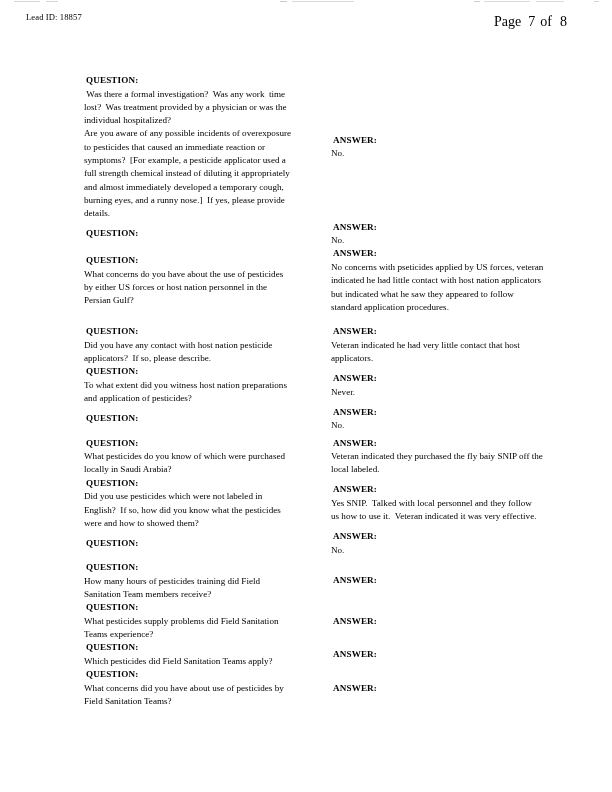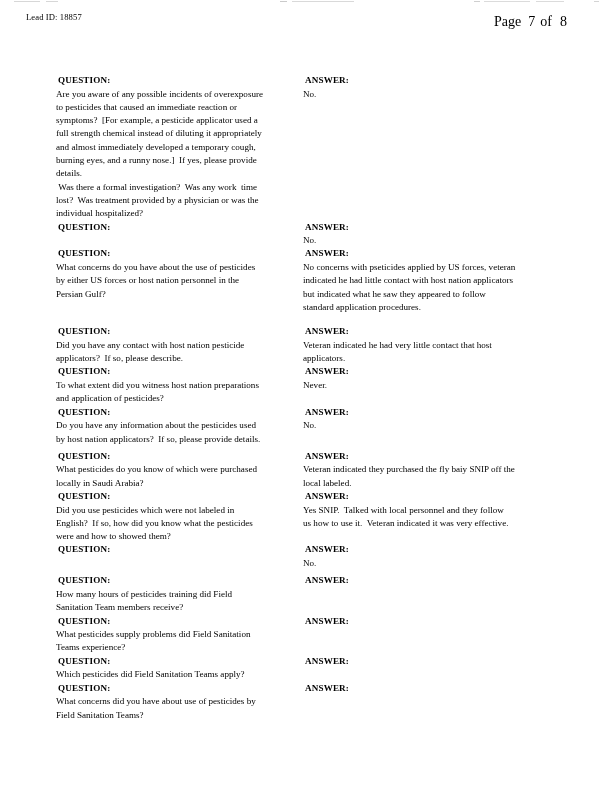--- a/index.html
+++ b/index.html
@@ -79,21 +79,22 @@
     width: 612px;
   }
   .qa-block {
     position: relative;
     display: block;
     width: 612px;
   }
   .qa-row {
     position: relative;
     display: flex;
-    align-items: flex-start;
+    align-items: center;
+    padding-left: 28px;
   }
   .col-q {
     width: 247px;
     margin-left: 56px;
     flex: 0 0 247px;
   }
   .col-a {
     width: 290px;
     margin-left: 0;
     flex: 0 0 290px;
@@ -132,30 +133,30 @@
   <div class="page-number">
     <span class="pn-word">Page</span><span class="pn-cur">7</span><span class="pn-of">of</span><span class="pn-total">8</span>
   </div>
 </div>
 
 <div class="qa-body" id="qa-body">
     <div class="qa-block">
       <div class="qa-row">
         <div class="col-q">
           <div class="hdr">QUESTION:</div>
+          <div class="para"> Was there a formal investigation?  Was any work  time
+lost?  Was treatment provided by a physician or was the
+individual hospitalized?</div>
           <div class="para">Are you aware of any possible incidents of overexposure
 to pesticides that caused an immediate reaction or
 symptoms?  [For example, a pesticide applicator used a
 full strength chemical instead of diluting it appropriately
 and almost immediately developed a temporary cough,
 burning eyes, and a runny nose.]  If yes, please provide
 details.</div>
-          <div class="para"> Was there a formal investigation?  Was any work  time
-lost?  Was treatment provided by a physician or was the
-individual hospitalized?</div>
         </div>
         <div class="col-a">
           <div class="hdr">ANSWER:</div>
           <div class="para">No.</div>
         </div>
       </div>
     </div>
     <div class="qa-block">
       <div class="qa-row">
         <div class="col-q">
@@ -209,22 +210,20 @@
         <div class="col-a">
           <div class="hdr">ANSWER:</div>
           <div class="para">Never.</div>
         </div>
       </div>
     </div>
     <div class="qa-block">
       <div class="qa-row">
         <div class="col-q">
           <div class="hdr">QUESTION:</div>
-          <div class="para">Do you have any information about the pesticides used
-by host nation applicators?  If so, please provide details.</div>
         </div>
         <div class="col-a">
           <div class="hdr">ANSWER:</div>
           <div class="para">No.</div>
         </div>
       </div>
     </div>
     <div style="height: 4px;"></div>
     <div class="qa-block">
       <div class="qa-row">

